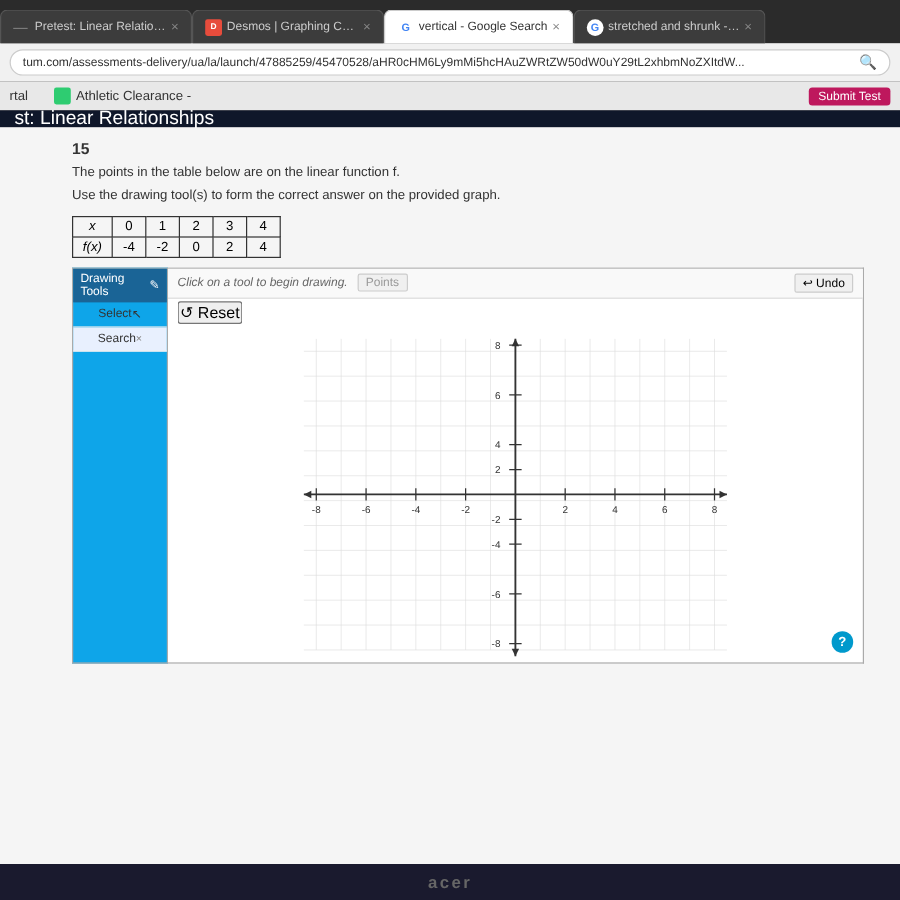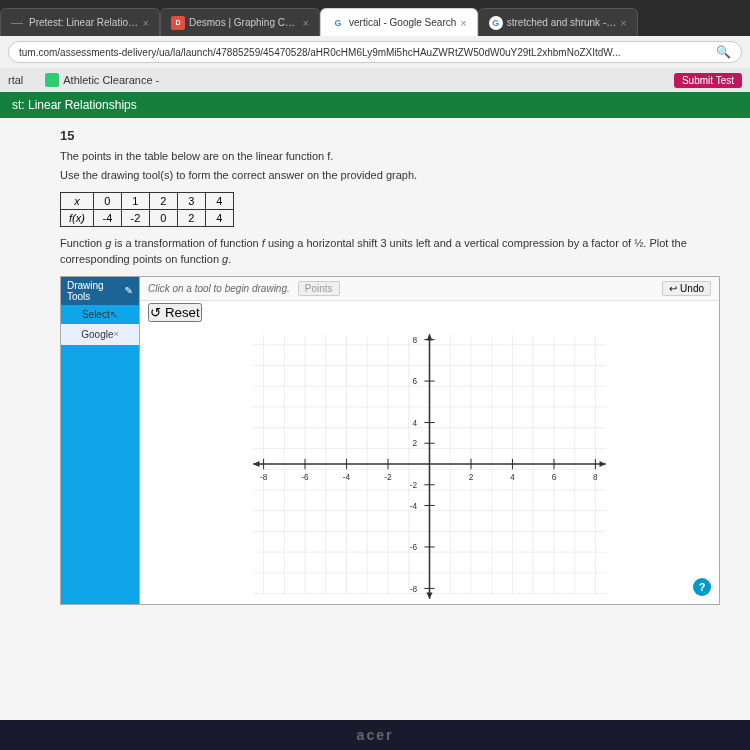--- a/index.html
+++ b/index.html
@@ -112,25 +112,25 @@
       background: #be185d;
       color: white;
       padding: 2px 8px;
       border-radius: 3px;
       font-size: 10px;
       cursor: pointer;
     }
 
     
     .test-header {
-      background: #15803d;
+      background: #0f172a;
       color: white;
       padding: 4px 12px;
-      font-size: 12px;
-      height: 26px;
+      font-size: 16px;
+      height: 14px;
       display: flex;
       align-items: center;
     }
 
     
     .main-content {
       background: #f5f5f5;
       padding: 10px 30px 10px 60px;
       height: calc(750px - 36px - 32px - 24px - 26px);
       overflow-y: auto;
@@ -419,37 +419,34 @@
       <td class="row-label"><i>f</i>(<i>x</i>)</td>
       <td>-4</td>
       <td>-2</td>
       <td>0</td>
       <td>2</td>
       <td>4</td>
     </tr>
   </tbody>
     </table>
 
-  <div class="transformation-text">
-    Function <i>g</i> is a transformation of function <i>f</i> using a horizontal shift 3 units left and a vertical compression by a factor of ½. Plot the corresponding points on function <i>g</i>.
-  </div>
 
   <div class="drawing-area">
 
     <div class="drawing-tools-panel">
       <div class="drawing-tools-header">
         <span>Drawing Tools</span>
         <span style="font-size:10px;">✎</span>
       </div>
       <div class="tool-item">
         <span>Select</span>
         <span style="font-size:10px;">↖</span>
       </div>
       <div class="tool-item active">
-        <span>Google</span>
+        <span>Search</span>
         <span class="tool-x">×</span>
       </div>
     </div>
 
     <div class="graph-container">
       <div class="graph-toolbar">
         <span class="click-hint">Click on a tool to begin drawing.</span>
         <button class="points-btn">Points</button>
         <button class="undo-btn">
           <span>↩</span>

